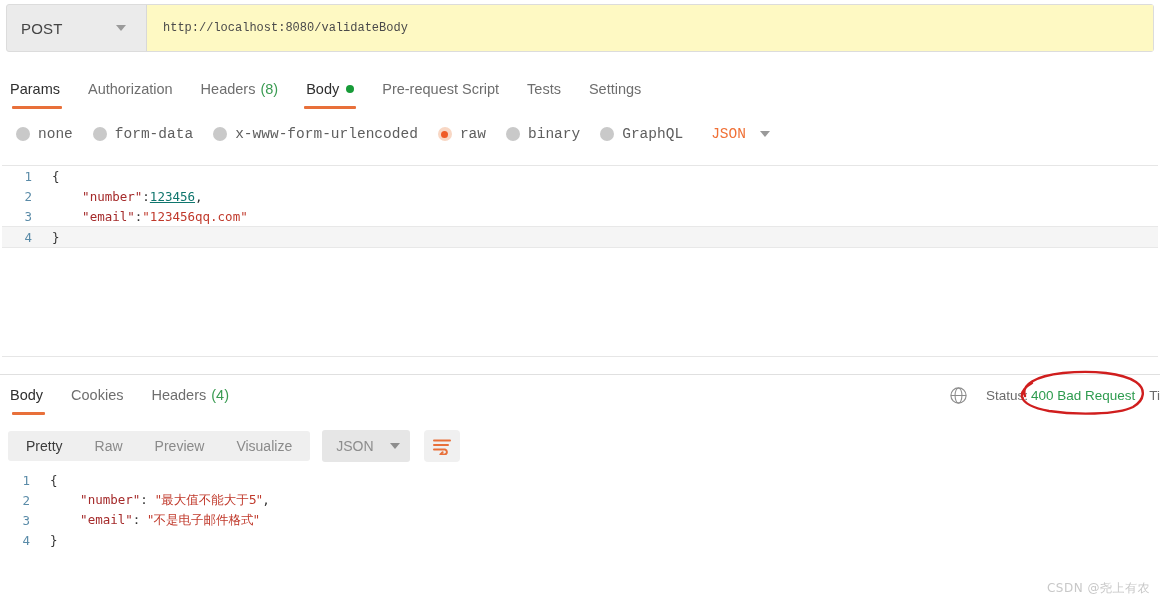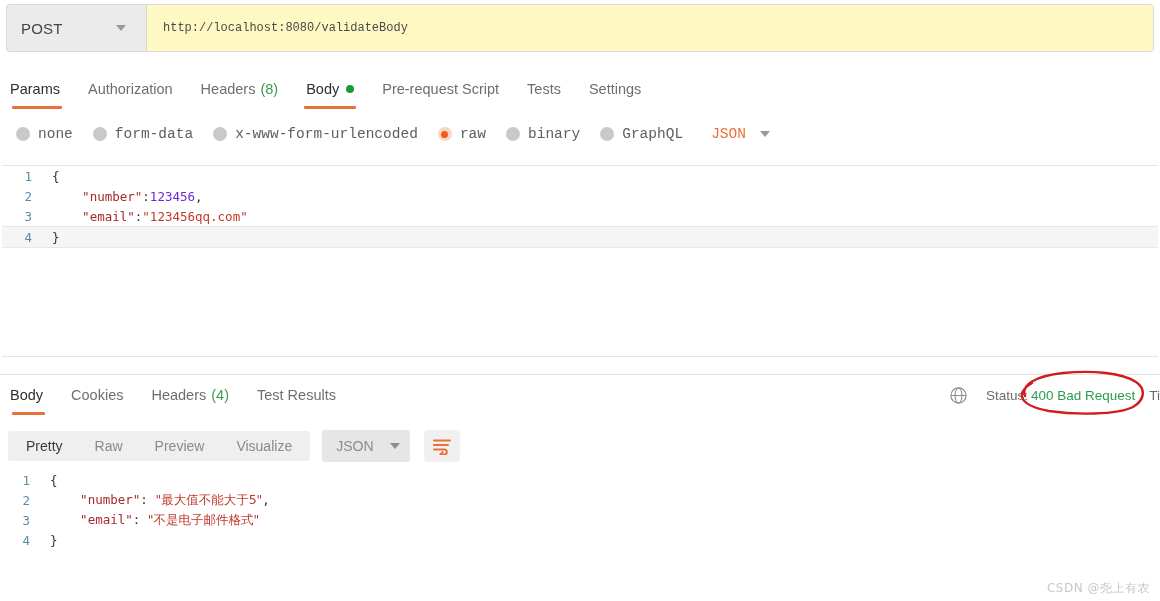--- a/index.html
+++ b/index.html
@@ -213,21 +213,21 @@
     flex: 0 0 auto;
     user-select: none;
   }
   .code-text {
     padding-left: 4px;
     flex: 1;
   }
   .tok-brace  { color: #333333; }
   .tok-key    { color: #a52b2b; }
   .tok-punct  { color: #333333; }
-  .tok-num    { color: #6d28d9; }
+  .tok-num    { color: #0f766e; text-decoration: underline; }
   .tok-str    { color: #c0392b; }
   .tok-cn     { color: #c0392b; font-family: "DejaVu Sans", sans-serif; }
 
   
   .section-divider {
     position: absolute;
     left: 0;
     top: 374px;
     width: 1160px;
     height: 1px;
@@ -445,23 +445,20 @@
   <div class="res-tabs">
     <div class="tab active">
       <span>Body</span>
     </div>
     <div class="tab">
       <span>Cookies</span>
     </div>
     <div class="tab">
       <span>Headers</span>
       <span class="tab-count">(4)</span>
-    </div>
-    <div class="tab">
-      <span>Test Results</span>
     </div>
   </div>
 
   <div class="res-meta">
     <span class="globe-icon">
       <svg width="19" height="19" viewBox="0 0 20 20">
         <circle cx="10" cy="10" r="8" fill="none" stroke="#8c8c8c" stroke-width="1.2"></circle>
         <ellipse cx="10" cy="10" rx="3.6" ry="8" fill="none" stroke="#8c8c8c" stroke-width="1.1"></ellipse>
         <line x1="2" y1="10" x2="18" y2="10" stroke="#8c8c8c" stroke-width="1.1"></line>
       </svg>

